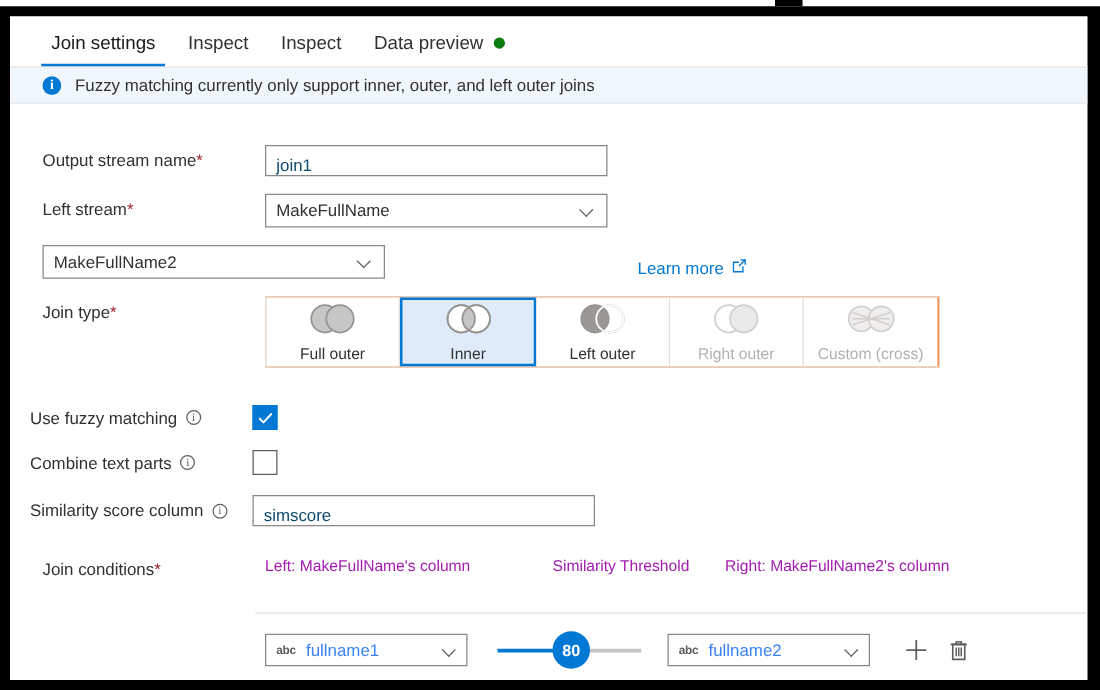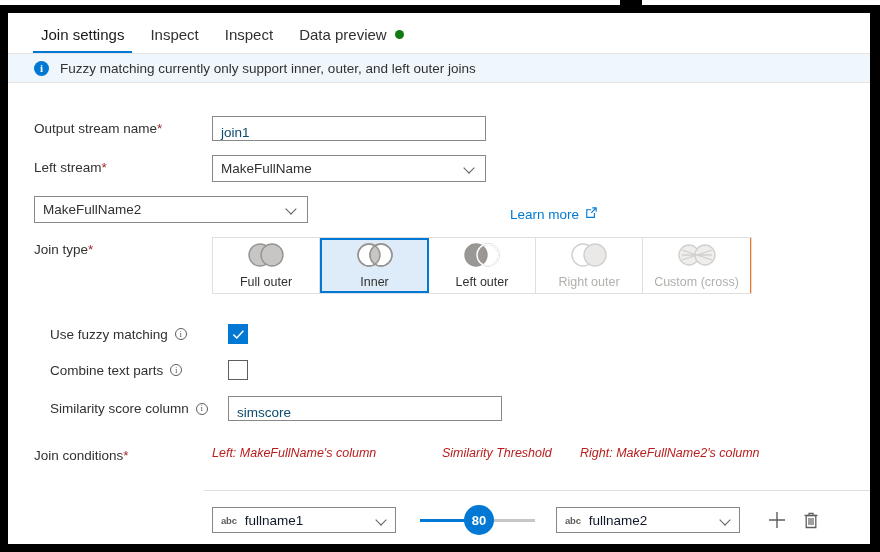--- a/index.html
+++ b/index.html
@@ -215,21 +215,21 @@
   .jt.selected {
     background: #deecf9;
     border: 2px solid #0078d4;
     width: 109px;
   }
   .jt.disabled { cursor: default; }
   .jt.disabled .jt-label { color: #b3b0ad; }
 
   
   #cb-area { margin-top: 30px; }
-  .cbrow { display: flex; align-items: center; padding-left: 42px; margin-bottom: 16px; }
+  .cbrow { display: flex; align-items: center; padding-left: 16px; margin-bottom: 16px; }
   .cbrow .lbl {
     padding-top: 0;
     display: flex;
     align-items: center;
     gap: 7px;
   }
   .i-circle {
     width: 12px; height: 12px;
     border: 1px solid #605e5c;
     border-radius: 50%;
@@ -260,23 +260,22 @@
   #jc-row { margin-top: 22px; margin-bottom: 0; }
   #jc-heads {
     position: relative;
     height: 20px;
     width: 640px;
   }
   .jc-head {
     position: absolute;
     top: 3px;
     font-size: 12.5px;
-    color: #b91c1c;
+    color: #a21caf;
     white-space: nowrap;
-    font-style: italic;
   }
   #jc-head-left  { left: 0px; }
   #jc-head-mid   { left: 230px; }
   #jc-head-right { left: 368px; }
 
   #divider {
     position: absolute;
     left: 196px;
     right: 0;
     top: 477px;
@@ -285,38 +284,38 @@
   }
 
   #cond-row {
     position: absolute;
     left: 204px;
     top: 494px;
     display: flex;
     align-items: center;
   }
   .col-dd {
-    width: 184px;
+    width: 162px;
     height: 26px;
     border: 1px solid #8a8886;
     background: #ffffff;
     display: flex;
     align-items: center;
     padding: 0 6px 0 8px;
     justify-content: space-between;
     cursor: pointer;
   }
   .col-dd-inner { display: flex; align-items: center; gap: 8px; }
   .abc {
     font-size: 9.5px;
     color: #605e5c;
     font-weight: bold;
     letter-spacing: -0.2px;
   }
-  .col-name { font-size: 13.5px; color: #0f172a; }
+  .col-name { font-size: 13.5px; color: #3b82f6; }
 
   
   #slider {
     position: relative;
     width: 115px;
     height: 26px;
     margin: 0 21px 0 24px;
     display: flex;
     align-items: center;
     cursor: pointer;

